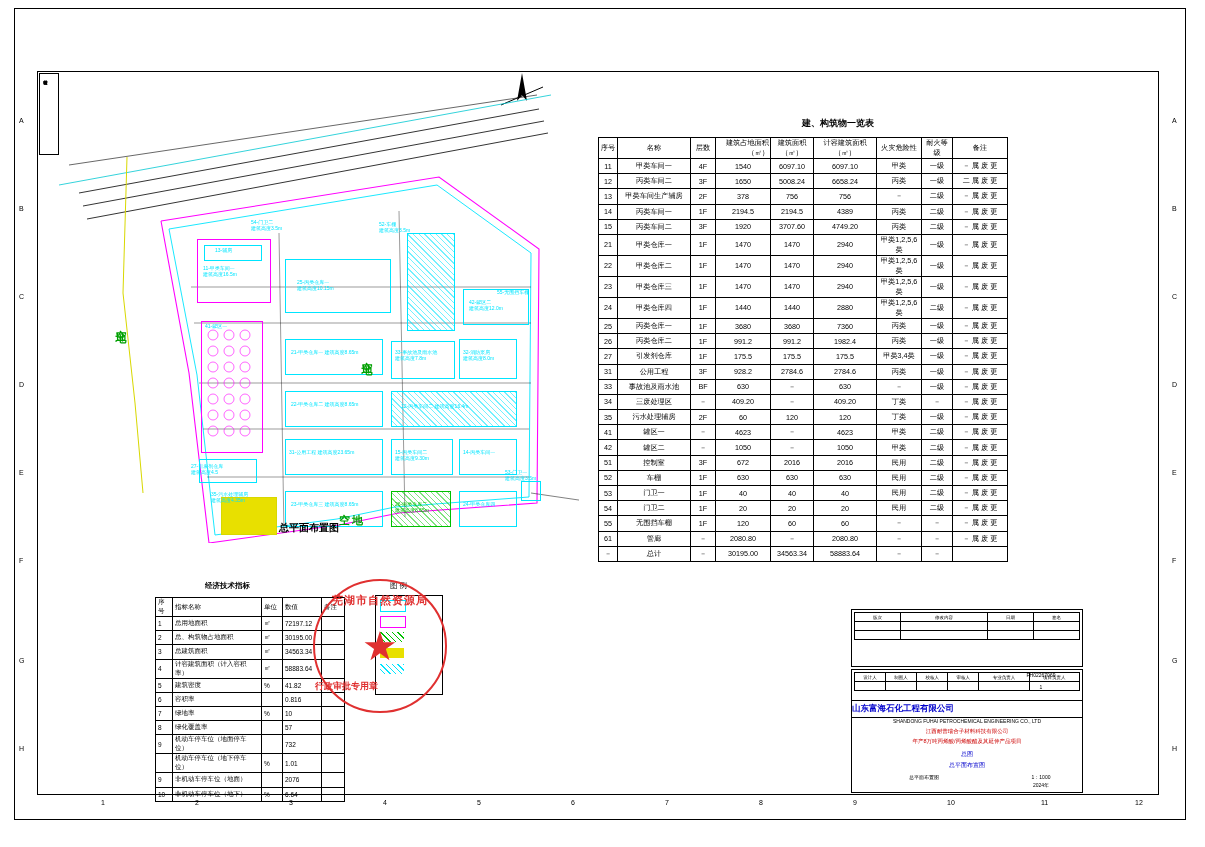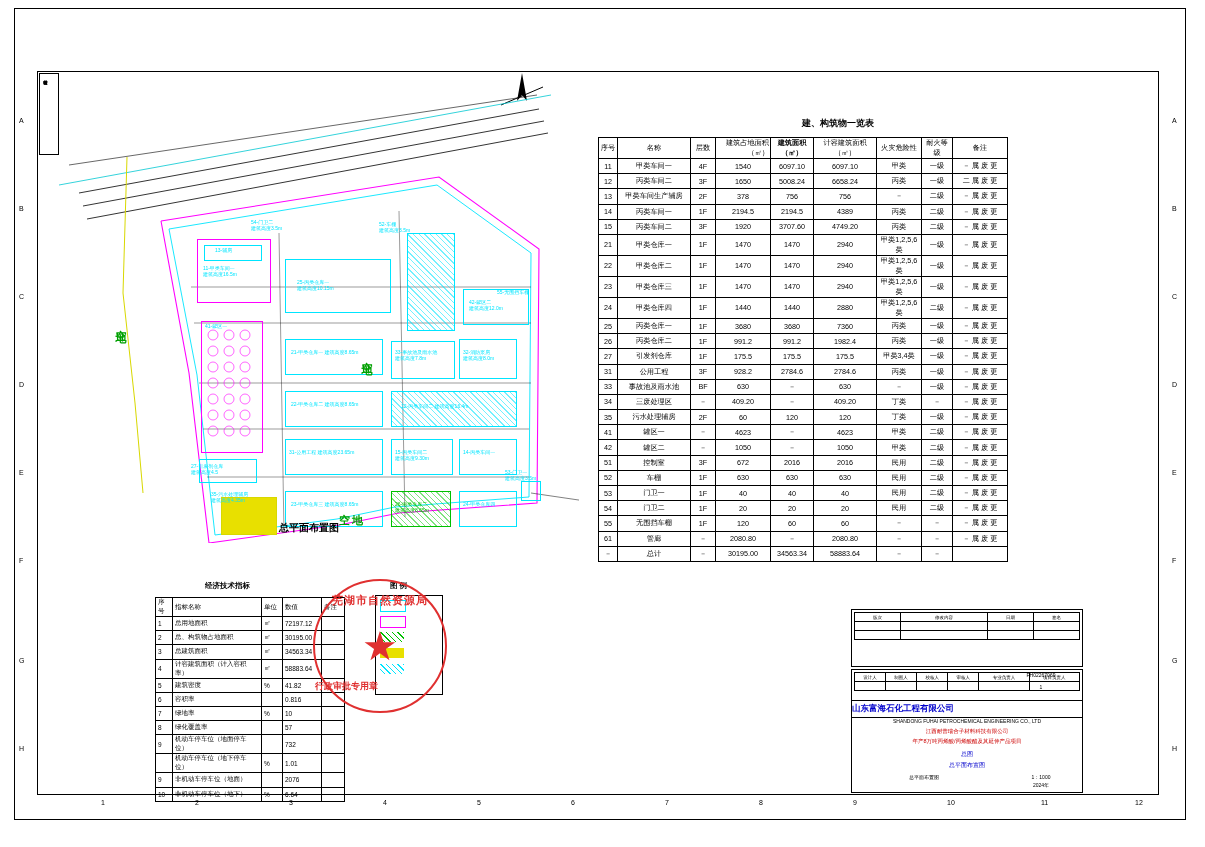--- a/index.html
+++ b/index.html
@@ -24,21 +24,21 @@
   .caption{position:absolute;font-size:10px;font-weight:bold;color:#000;}
   
   table{border-collapse:collapse;}
   .tbl{position:absolute;left:583px;top:128px;font-size:7.2px;}
   .tbl td,.tbl th{border:1px solid #000;height:14.2px;text-align:center;color:#000;font-weight:normal;padding:0 1px;}
   .tbl-title{position:absolute;left:583px;top:108px;width:480px;text-align:center;font-size:9px;font-weight:bold;}
   
   .econ{position:absolute;left:140px;top:588px;font-size:6.5px;}
   .econ td{border:1px solid #000;height:13.2px;padding:0 2px;color:#000;}
   .econ-title{position:absolute;left:190px;top:572px;font-size:7.5px;font-weight:bold;}
-  .fig-title{position:absolute;left:375px;top:572px;font-size:7.5px;font-weight:bold;}
+  .fig-title{position:absolute;left:375px;top:572px;font-size:7.5px;font-weight:normal;}
   
   .stamp{position:absolute;left:298px;top:570px;width:130px;height:130px;border-radius:50%;border:2.2px solid #e03030;}
   .stamp .star{position:absolute;left:50%;top:50%;transform:translate(-50%,-50%);color:#e03030;font-size:40px;line-height:40px;}
   .stamp .txt-top{position:absolute;left:0;top:12px;width:100%;text-align:center;color:#e03030;font-size:11px;font-weight:bold;letter-spacing:1px;}
   .stamp .txt-bot{position:absolute;left:0;bottom:18px;width:100%;color:#e03030;font-size:9px;font-weight:bold;}
   
   .tb{position:absolute;left:836px;top:660px;width:230px;height:122px;border:1px solid #000;}
   .tb-small{font-size:5px;color:#000;text-align:center;line-height:7px;}
   .tb-co{color:#0000cc;font-size:8.5px;font-weight:bold;}
   .tb-red{color:#cc0000;font-size:5.5px;text-align:center;}
@@ -224,21 +224,21 @@
     </div>
 
     <div class="tbl-title">建、构筑物一览表</div>
     <table class="tbl">
       <thead>
           <tr id="bt-head">
             <th style="width: 16px;">序号</th>
             <th style="width: 70px;">名称</th>
             <th style="width: 22px;">层数</th>
             <th style="width: 52px; text-align: right;">建筑占地面积（㎡）</th>
-            <th style="width: 40px; font-weight: bold;">建筑面积（㎡）</th>
+            <th style="width: 40px;">建筑面积（㎡）</th>
             <th style="width: 60px;">计容建筑面积（㎡）</th>
             <th style="width: 42px;">火灾危险性</th>
             <th style="width: 28px;">耐火等级</th>
             <th style="width: 52px;">备注</th>
           </tr>
         </thead>
       <tbody id="bt-body">
           <tr>
             <td>11</td>
             <td>甲类车间一</td>

